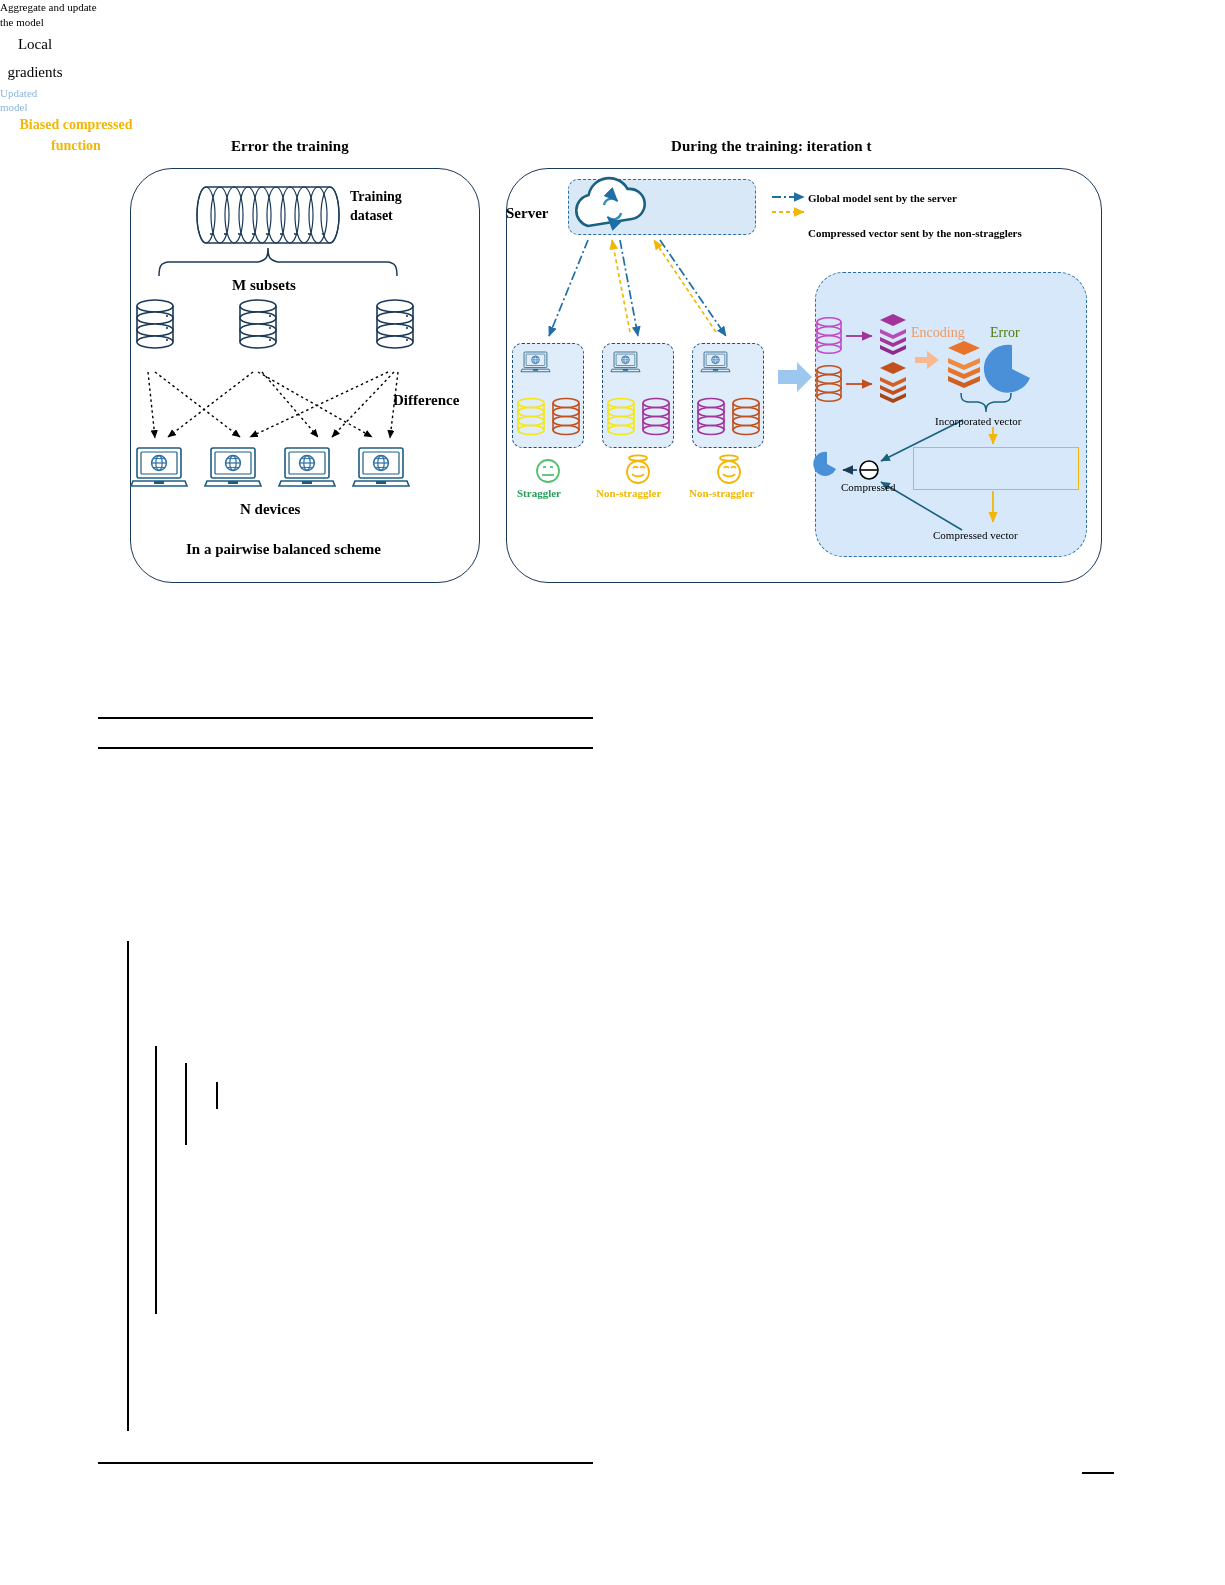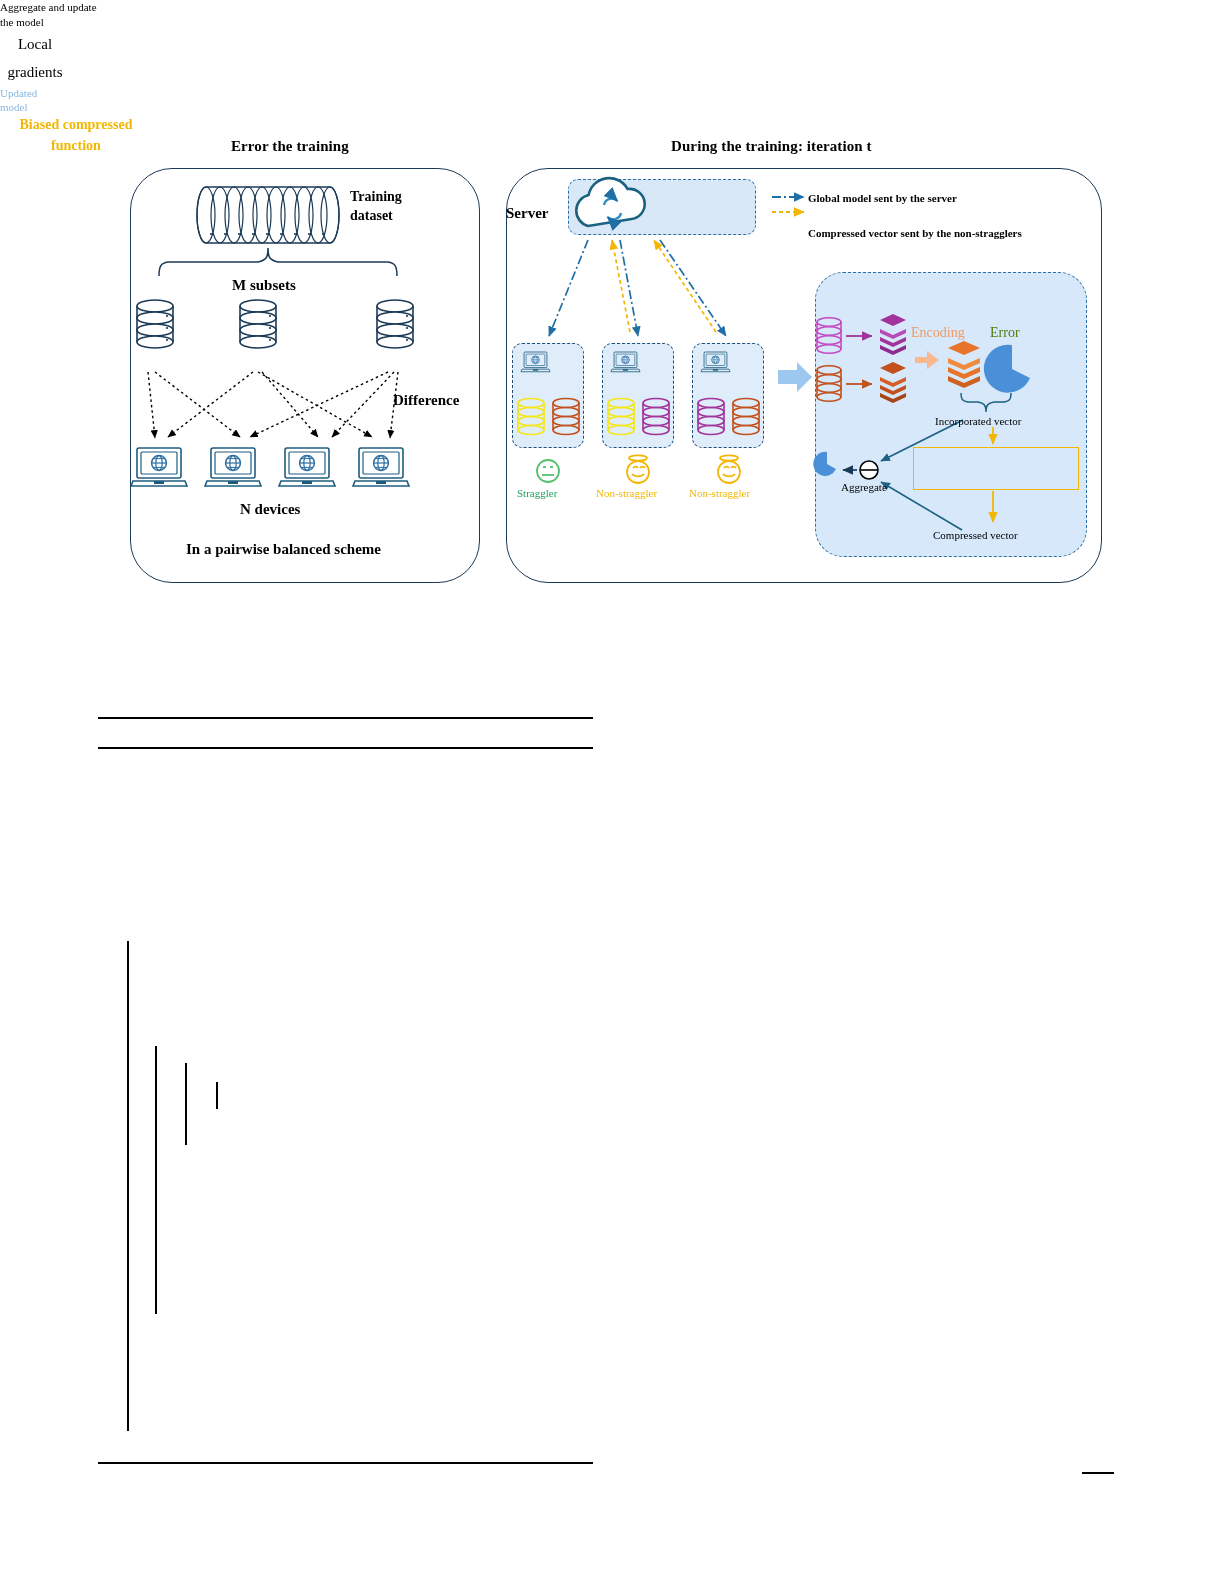--- a/index.html
+++ b/index.html
@@ -53,21 +53,21 @@
   #pairwise-label { left:186px; top:541px; font-size:15px; font-weight:bold; }
 
   
   #server-label { left:506px; top:205px; font-size:15px; font-weight:bold; }
   #aggregate-label { left:651px; top:197px; font-size:11px; line-height:15px; white-space:normal; width:100px; }
 
   .legend-text { font-size:11px; font-weight:bold;font-family:Liberation Serif, serif; }
   #legend-1 { left:808px; top:192px; }
   #legend-2 { left:808px; top:199px;margin-top:28px; }
 
-  .device-caption { font-size:11px; font-weight:normal; }
+  .device-caption { font-size:11px; font-weight:bold; }
   #cap-straggler     { left:517px; top:487px; color:#23a05a; }
   #cap-nonstraggler1 { left:596px; top:487px; color:#f2b705; }
   #cap-nonstraggler2 { left:689px; top:487px; color:#f2b705; }
 
   #local-grad-label  { left:862px; top:281px; font-size:15px; line-height:28px; text-align:center; width:70px; white-space:normal; }
   #encoding-label    { left:911px; top:325px; font-size:14px; color:#f09a63; }
   #error-label       { left:990px; top:325px; font-size:14px; color:#4d7c0f; }
   #incorporated-label{ left:935px; top:415px; font-size:11px; }
   #updated-error-label{ left:810px; top:428px; font-size:11px; color:#8ab6e0; line-height:14px; white-space:normal; width:55px;}
   #difference-label  { left:841px; top:481px; font-size:11px; }
@@ -428,21 +428,21 @@
 
     <div class="t device-caption" id="cap-straggler">Straggler</div>
     <div class="t device-caption" id="cap-nonstraggler1">Non-straggler</div>
     <div class="t device-caption" id="cap-nonstraggler2">Non-straggler</div>
 
     <div id="local-grad-label">Local gradients</div>
     <div class="t" id="encoding-label">Encoding</div>
     <div class="t" id="error-label">Error</div>
     <div class="t" id="incorporated-label">Incorporated vector</div>
     <div id="updated-error-label">Updated model</div>
-    <div class="t" id="difference-label">Aggregate</div>
+    <div class="t" id="difference-label">Compressed</div>
     <div class="t" id="compressed-label">Compressed vector</div>
     <div id="bcf-label">Biased compressed function</div>
   </div>
 
   <div>
     <div class="hrule" style="left:98px;  top:717px; width:495px; height:2px;"></div>
     <div class="hrule" style="left:98px;  top:747px; width:495px; height:1.6px;"></div>
   </div>
 
   <div>

